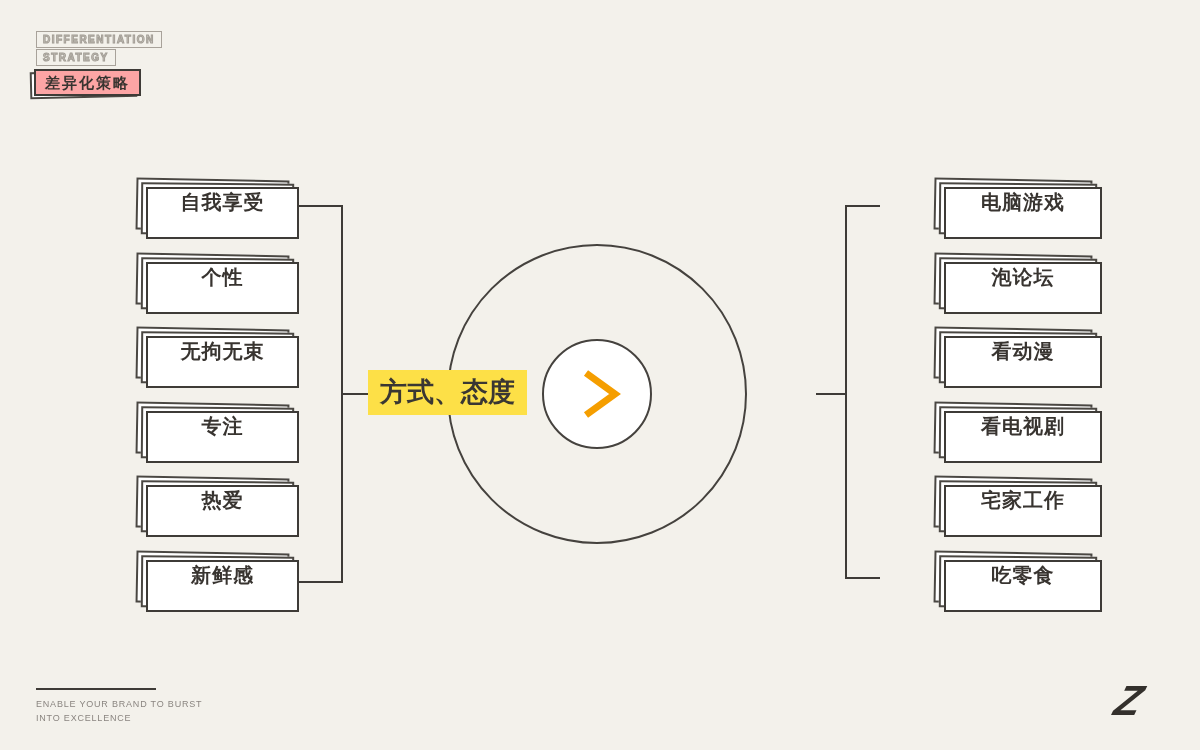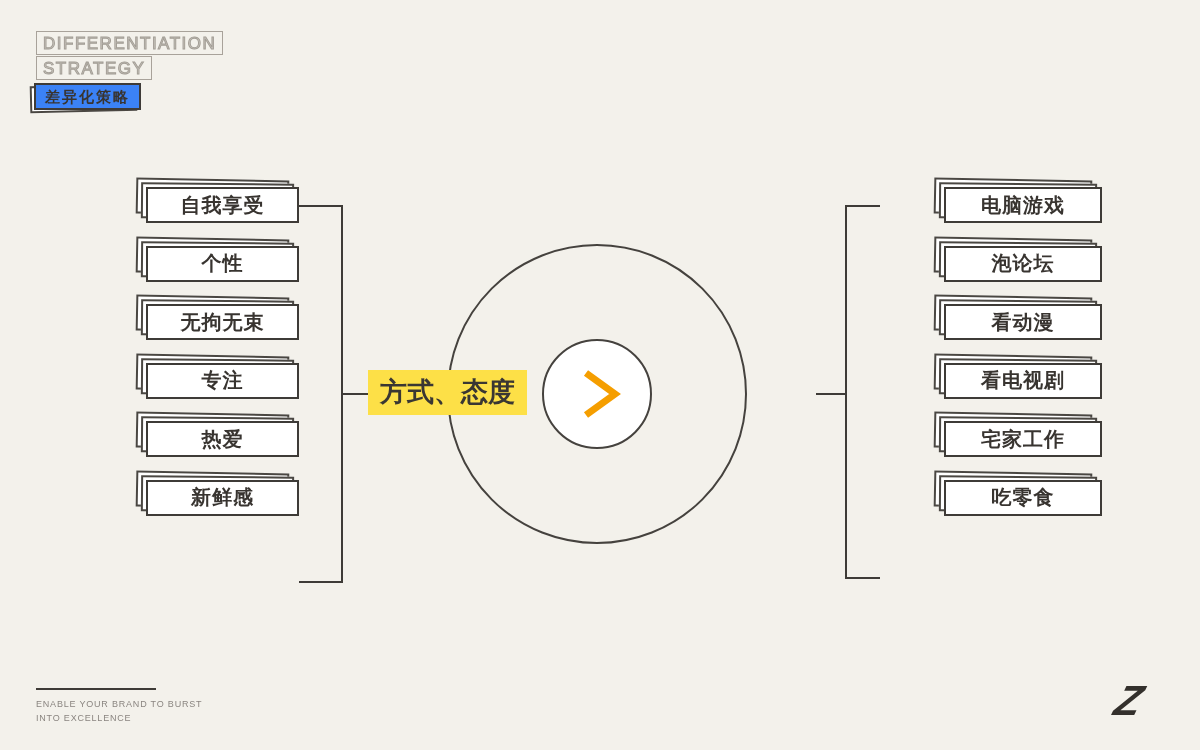--- a/index.html
+++ b/index.html
@@ -11,42 +11,42 @@
     position:relative;
     overflow:hidden;
   }
   .stage{position:absolute;inset:0;}
 
   
   .hdr{position:absolute;left:36px;top:31px;line-height:1;}
   .hdr-box{
     display:table;border:1px solid #A8A29A;
     padding:3px 6px 2px 6px;margin-bottom:1px;
-    font-size:17px;font-weight:normal;letter-spacing:1.5px;
+    font-size:10px;font-weight:bold;letter-spacing:1.5px;
     color:#CFCBC3;
     -webkit-text-stroke:1px #A39E96;
   }
   .hdr-sub{
     position:relative;display:table;margin-top:3px;margin-left:-2px;
-    background:#3b82f6;border:2px solid #3E3B37;
+    background:#fca5a5;border:2px solid #3E3B37;
     padding:4px 9px;font-size:15px;font-weight:bold;color:#383430;letter-spacing:2px;
   }
   .hdr-sub::before{
     content:"";position:absolute;inset:-2px;background:#fff;border:2px solid #4A4742;
     transform:translate(-4px,2px) rotate(-1.4deg);z-index:-1;
   }
 
   
   .col{position:absolute;display:flex;flex-direction:column;gap:22.5px;}
   .col.left{left:146px;top:187px;}
   .col.right{left:944px;top:187px;}
   .stack-box{
-    position:relative;width:153px;height:36px;box-sizing:border-box;
+    position:relative;width:153px;height:52px;box-sizing:border-box;
     background:#fff;border:2px solid #3E3B37;
-    display:flex;align-items:center;justify-content:center;
+    display:flex;align-items:flex-start;justify-content:center;
     font-size:20px;font-weight:bold;letter-spacing:1px;
   }
   .col.right .stack-box{width:158px;}
   .stack-box::before,.stack-box::after{
     content:"";position:absolute;inset:-2px;background:#fff;border:2px solid #4A4742;box-sizing:content-box;
   }
   .stack-box::before{transform:translate(-5px,-4px) rotate(0.5deg);z-index:-1;}
   .stack-box::after{transform:translate(-10px,-8px) rotate(1.1deg);z-index:-2;}
 
   

